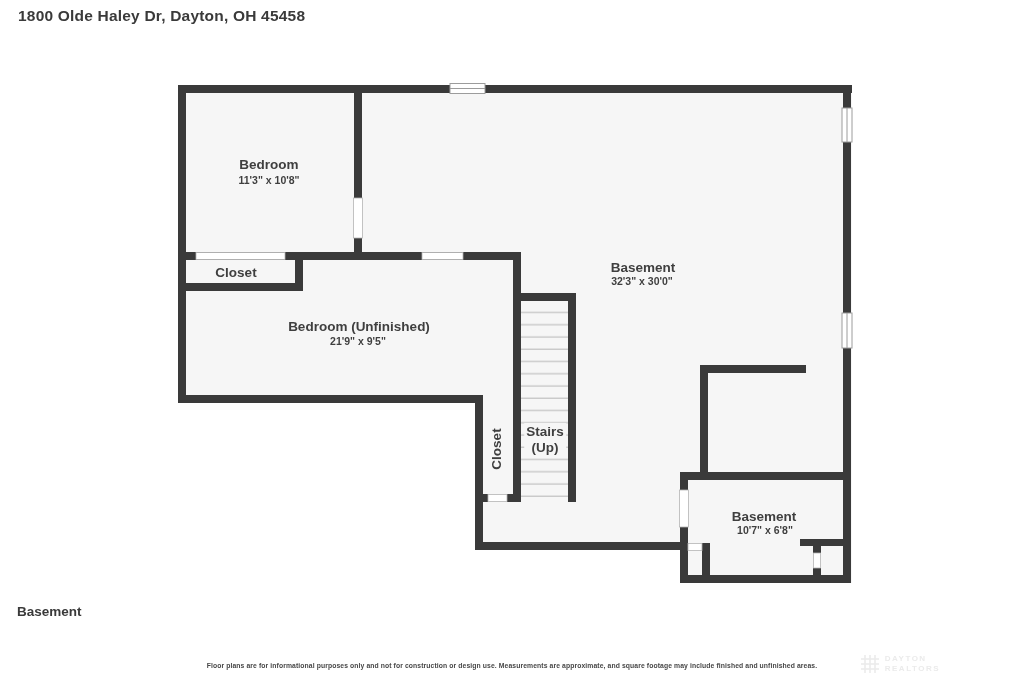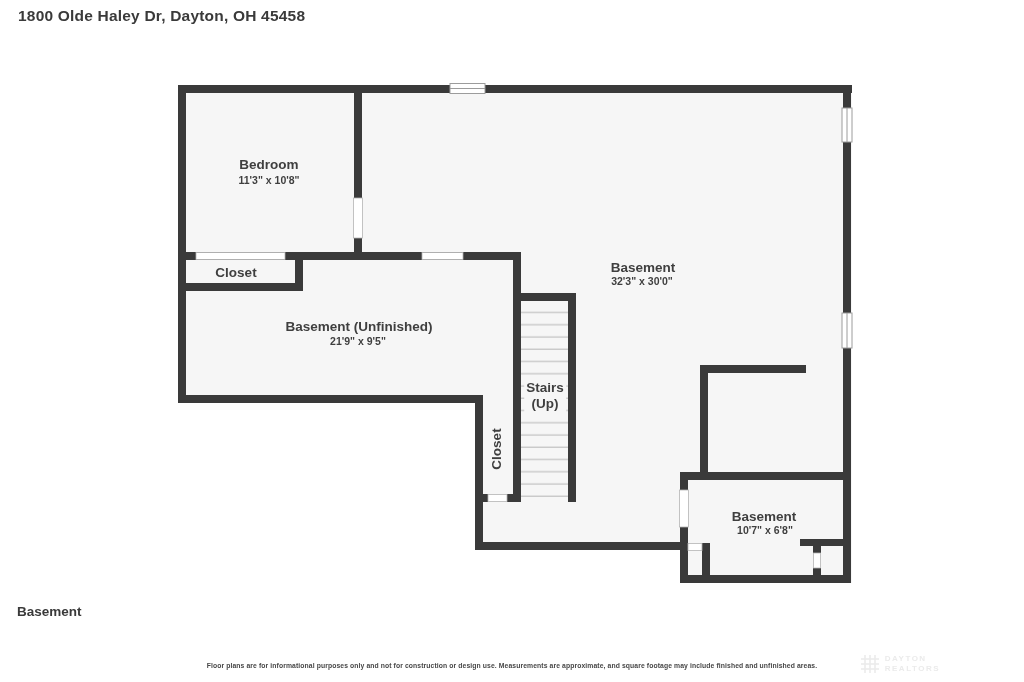--- a/index.html
+++ b/index.html
@@ -11,21 +11,21 @@
     position:absolute;left:18px;top:7px;
     font-size:15.5px;font-weight:700;color:#3a3a3a;letter-spacing:.2px;
   }
   .plan-svg{position:absolute;left:0;top:0;}
   .lbl{
     position:absolute;transform:translate(-50%,-50%);
     color:#3f3f3f;white-space:nowrap;text-align:center;
   }
   .room-name{font-size:13.5px;font-weight:700;}
   .room-dims{font-size:10.5px;font-weight:700;}
-  .stairs-lbl{line-height:16px;background:#f6f6f6;padding:1px 2px;}
+  .stairs-lbl{line-height:16px;background:#f6f6f6;padding:1px 2px;margin-top:44px;}
   .vertical{transform:translate(-50%,-50%) rotate(-90deg);}
   .floor-label{
     position:absolute;left:17px;top:604px;
     font-size:13.5px;font-weight:700;color:#3a3a3a;
   }
   .disclaimer{
     position:absolute;left:0;top:662px;width:1024px;text-align:center;
     font-size:6.8px;font-weight:600;color:#474747;letter-spacing:.1px;
   }
   .watermark{
@@ -98,21 +98,21 @@
       <rect x="688" y="543.5" width="14" height="7"></rect>
       <rect x="813.5" y="553" width="7" height="15"></rect>
     </g>
   </svg>
 
   <div class="lbl room-name" style="left:269px;top:164px">Bedroom</div>
   <div class="lbl room-dims" style="left:269px;top:180px">11'3" x 10'8"</div>
 
   <div class="lbl room-name" style="left:236px;top:272px">Closet</div>
 
-  <div class="lbl room-name" style="left:359px;top:326px">Basement (Unfinished)</div>
+  <div class="lbl room-name" style="left:359px;top:326px">Bedroom (Unfinished)</div>
   <div class="lbl room-dims" style="left:358px;top:341px">21'9" x 9'5"</div>
 
   <div class="lbl room-name" style="left:643px;top:267px">Basement</div>
   <div class="lbl room-dims" style="left:642px;top:281px">32'3" x 30'0"</div>
 
   <div class="lbl room-name stairs-lbl" style="left:545px;top:396px">
     <div>Stairs</div>
     <div>(Up)</div>
   </div>
 

